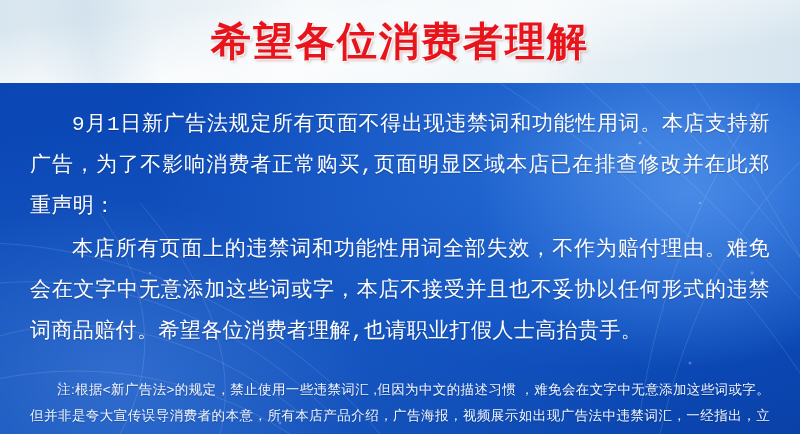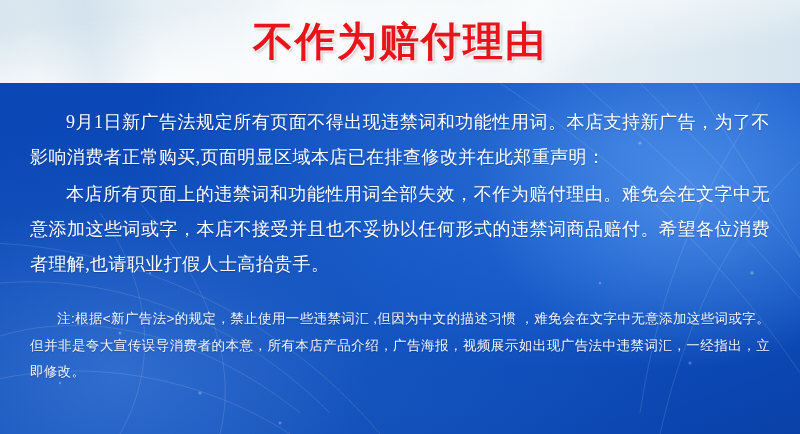--- a/index.html
+++ b/index.html
@@ -97,27 +97,27 @@
     pointer-events: none;
   }
 
   .content {
     position: relative;
     z-index: 4;
     padding: 22px 30px 0 30px;
     color: #ffffff;
   }
   .para {
-    font-size: 18px;
+    font-size: 21px;
     line-height: 1.95;
     text-indent: 2em;
     margin: 0 0 2px 0;
     text-align: justify;
     letter-spacing: 0.4px;
-    font-family: Liberation Serif, serif;
+    font-family: Liberation Mono, monospace;
     text-shadow: 0 1px 1px rgba(0,0,20,0.25);
   }
   .note {
     margin: 24px 0 0 0;
     font-size: 13.5px;
     line-height: 1.95;
     text-align: justify;
     letter-spacing: 0.3px;
     color: #f2f6ff;
     font-family: "Liberation Sans", "DejaVu Sans", sans-serif;
@@ -127,21 +127,21 @@
     text-indent: 2em;
   }
 </style>
 </head>
 <body>
 
 <div class="page">
 
   <div class="header">
     <div class="header-streaks"></div>
-    <div class="header-title">不作为赔付理由</div>
+    <div class="header-title">希望各位消费者理解</div>
   </div>
 
   <div class="body-blue">
     <div class="glow-a"></div>
     <div class="glow-b"></div>
 
     <svg class="mesh" viewBox="0 0 800 351" preserveAspectRatio="none">
       <g stroke="rgba(255,255,255,0.28)" fill="none" stroke-width="0.8">
         <path d="M620,-20 C700,60 760,120 820,200"></path>
         <path d="M560,-20 C660,70 740,140 820,240"></path>

